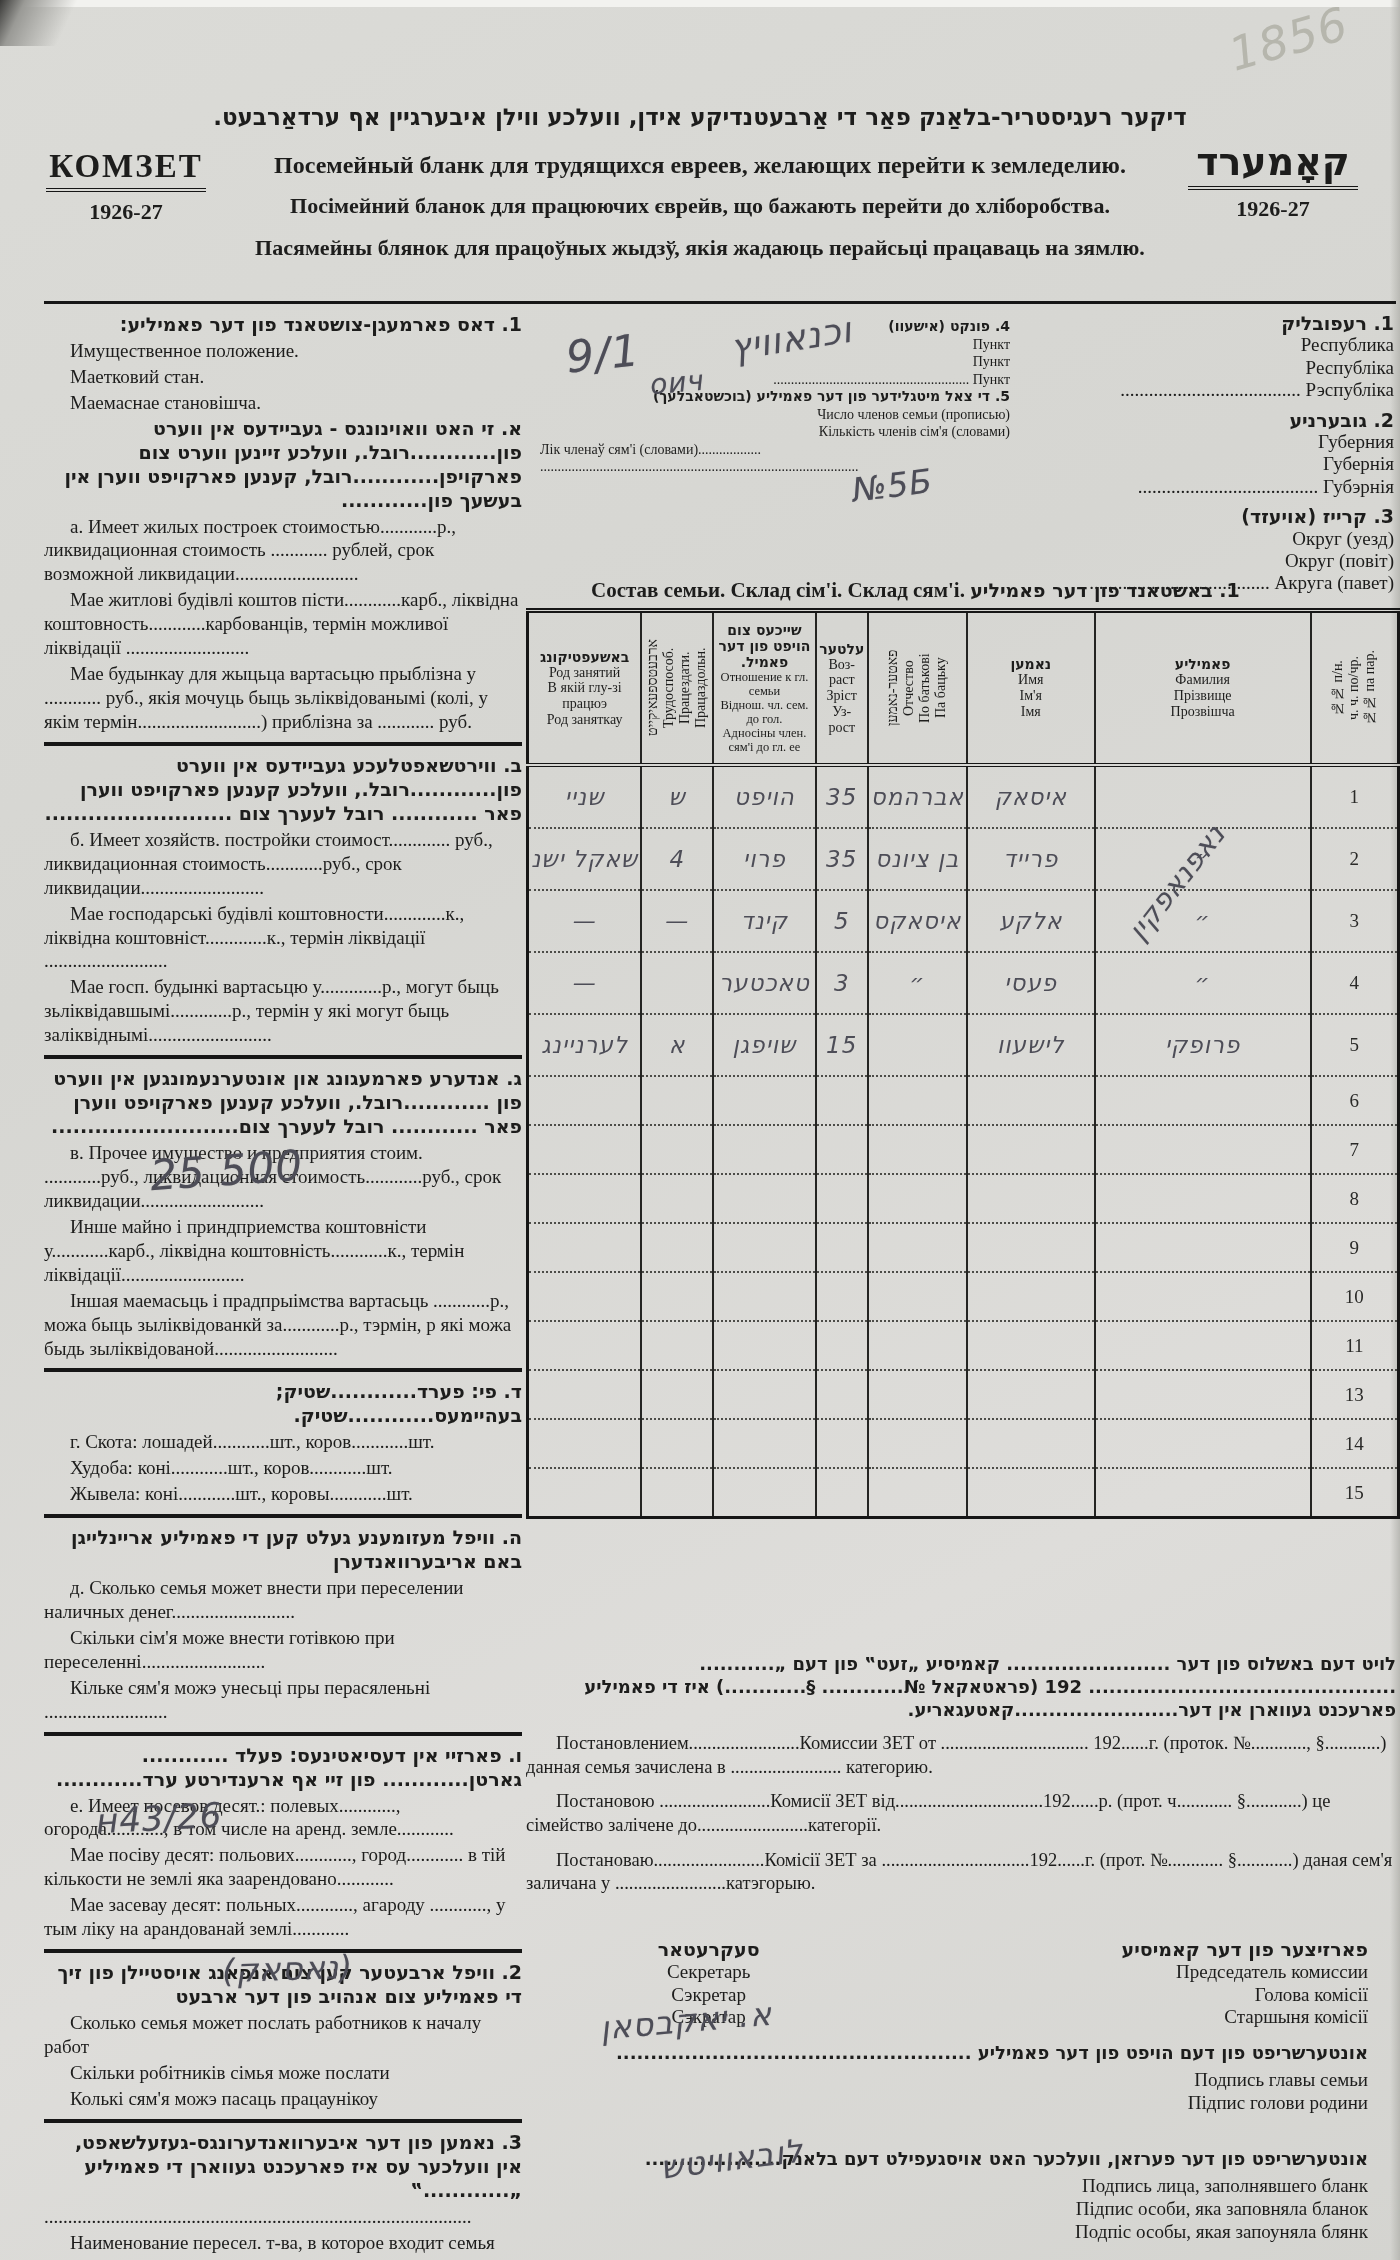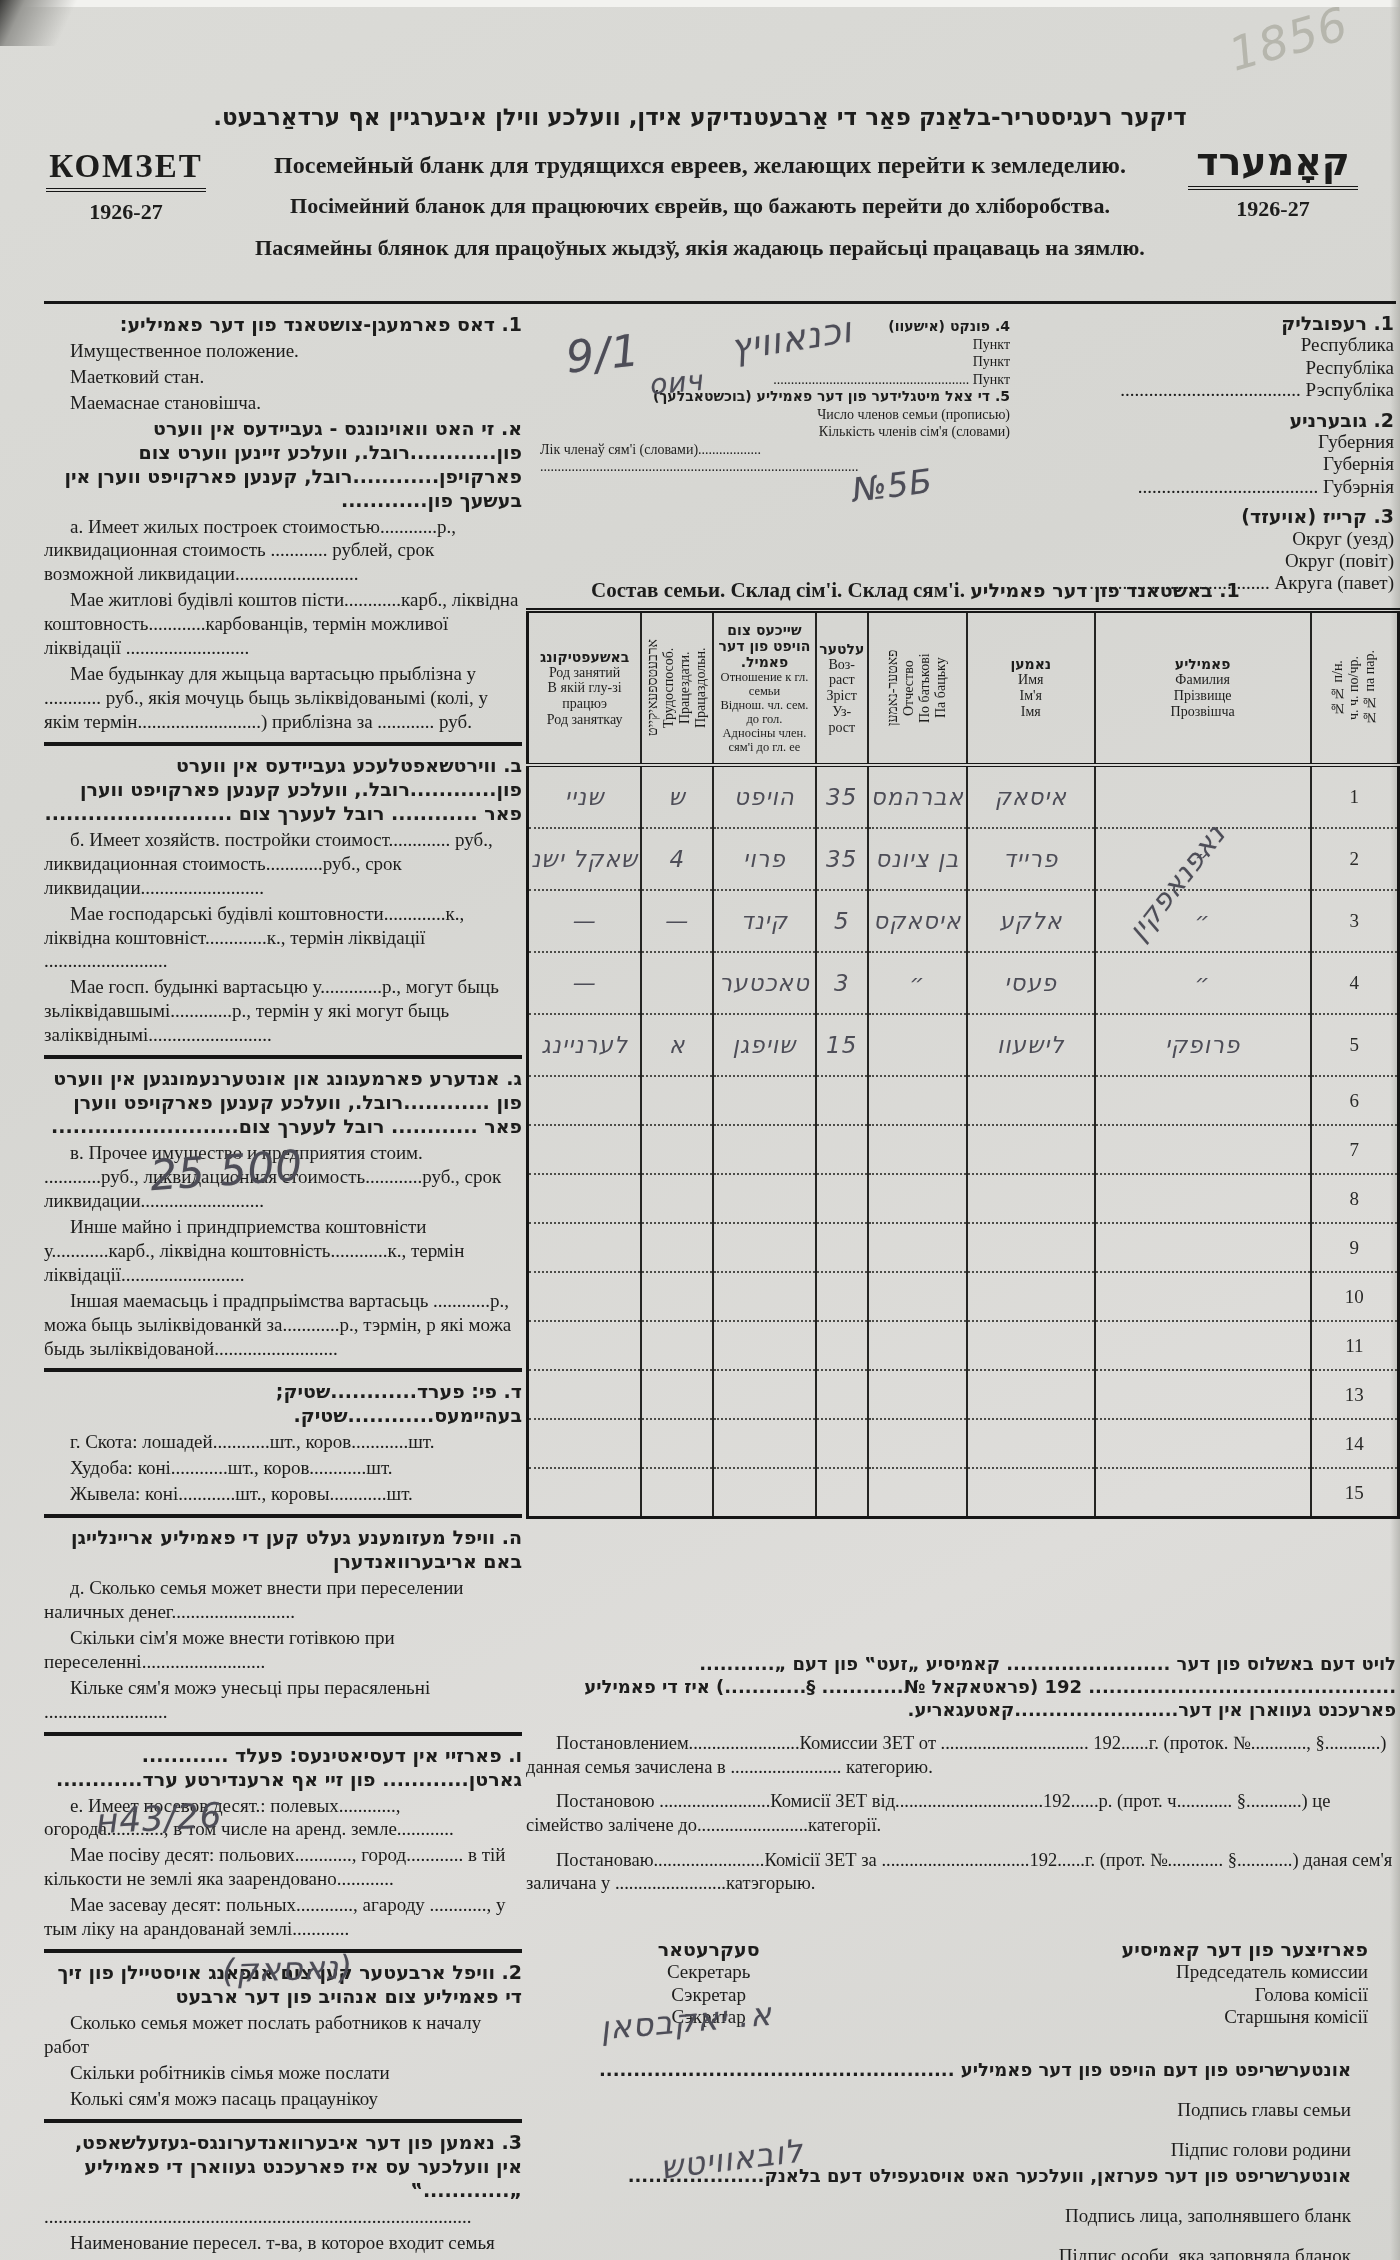--- a/index.html
+++ b/index.html
@@ -70,21 +70,21 @@
   
   #sig-officials{position:absolute;left:526px;top:1938px;width:870px;display:flex;}
   #sig-officials .col{line-height:1.2;font-size:19px;}
   #sig-officials .col.sec-col{width:42%;text-align:center;}
   #sig-officials .col.chair-col{width:58%;text-align:right;padding-right:28px;box-sizing:border-box;}
   #sig-officials p{margin:0;}
   #sig-officials p.he{direction:rtl;font-weight:700;}
   .sig-block{position:absolute;left:526px;width:870px;line-height:1.22;font-size:19px;text-align:right;padding-right:28px;box-sizing:border-box;}
   #sig-head{top:2042px;}
   #sig-filled{top:2148px;}
-  .sig-block p{margin:17px;}
+  .sig-block p{margin:0;}
   .sig-block p.he{direction:rtl;font-weight:700;font-size:18px;margin-bottom:4px;}
 </style>
 </head>
 <body>
 
 <div id="page">
   <div id="edge-top"></div>
   <div id="corner-fold"></div>
   <div id="edge-right"></div>
 

